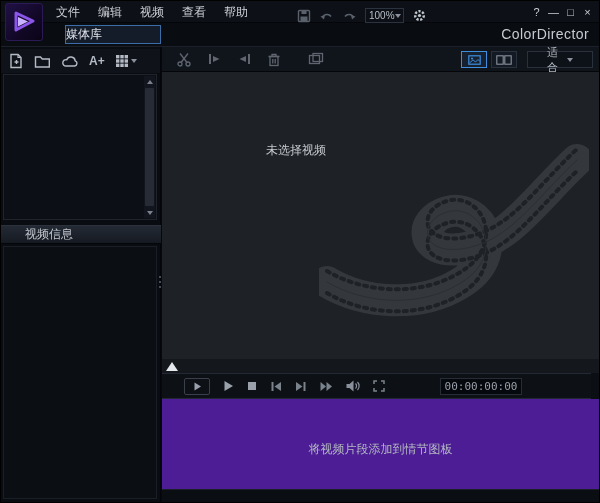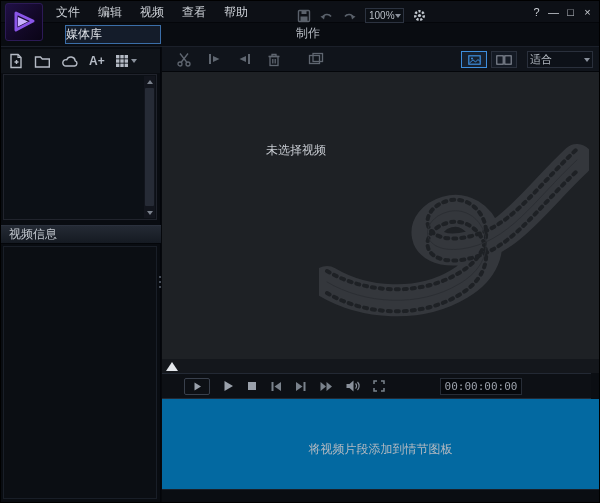--- a/index.html
+++ b/index.html
@@ -38,55 +38,55 @@
   .tool-btn { display:flex; align-items:center; gap:2px; cursor:default; }
   .text-tool { font-size:12px; font-weight:bold; color:#b5bbc5; }
   .lib-area { position:absolute; left:2px; top:27px; width:154px; height:146px; background:#0c1016; border:1px solid #20232c; }
   .scrollbar-v { position:absolute; right:1px; top:1px; width:11px; bottom:1px; background:#12151d; }
   .sb-arrow { position:absolute; left:0; width:11px; height:11px; display:flex; align-items:center; justify-content:center; }
   .sb-arrow.up { top:0; } .sb-arrow.down { bottom:0; }
   .tri-up { width:0; height:0; border-left:3px solid transparent; border-right:3px solid transparent; border-bottom:4px solid #7b828d; }
   .tri-dn { width:0; height:0; border-left:3px solid transparent; border-right:3px solid transparent; border-top:4px solid #7b828d; }
   .sb-thumb { position:absolute; left:1px; width:9px; top:12px; bottom:12px; background:#262b36; border-radius:1px; }
   .info-header { position:absolute; left:0; top:178px; width:160px; height:19px; background:linear-gradient(#242a34,#151a22);
-                 border-top:1px solid #2b313d; border-bottom:1px solid #04060a; line-height:17px; padding-left:8px;
+                 border-top:1px solid #2b313d; border-bottom:1px solid #04060a; line-height:17px; padding-left:24px;
                  font-size:12px; color:#c3c8cf; }
   .info-area { position:absolute; left:2px; top:199px; bottom:3px; width:154px; background:#0b0e13; border:1px solid #191e27; }
   .panel-resize { position:absolute; right:-2px; top:220px; width:5px; height:30px; z-index:20; display:flex; flex-direction:column;
                   align-items:center; justify-content:center; gap:3px; cursor:col-resize; }
   .panel-resize i { width:2px; height:2px; background:#5c6472; border-radius:50%; }
 
   
   .main { position:absolute; left:161px; top:46px; right:0; bottom:0; background:#0b0e13; }
   .preview-toolbar { position:absolute; left:0; right:0; top:0; height:25px; background:#10141b; border-bottom:1px solid #04060a; }
   .pt-left { display:flex; align-items:center; height:100%; padding-left:14px; gap:15px; }
   .pt-gap { margin-left:12px; }
   .pt-right { position:absolute; right:6px; top:4px; display:flex; align-items:center; gap:4px; }
   .view-btn { width:26px; height:17px; border:1px solid #2a303c; background:#141a24; display:flex; align-items:center; justify-content:center; cursor:default; }
   .view-btn.selected { border-color:#3e8edd; background:#16202e; }
   .fit-select { width:66px; height:17px; border:1px solid #2a303c; background:#0d1118; color:#b7bdc5; font-size:11px;
-                display:flex; align-items:center; justify-content:space-between; padding:0 2px; margin-left:6px; cursor:default; }
+                display:flex; align-items:center; justify-content:space-between; padding:0 19px; margin-left:6px; cursor:default; }
 
   .preview { position:absolute; left:0; right:0; top:25px; height:287px; background:#1e2125; overflow:hidden; }
   .placeholder { position:absolute; left:104px; top:70px; font-size:12px; color:#c6cad0; }
   .filmstrip { position:absolute; right:10px; top:40px; }
 
   .seekbar { position:absolute; left:0; right:0; top:312px; height:14px; background:#14171c; }
   .seek-marker { position:absolute; left:4px; top:3px; width:0; height:0;
                  border-left:6px solid transparent; border-right:6px solid transparent; border-bottom:9px solid #e4e7eb; cursor:pointer; }
 
   .transport { position:absolute; left:0; right:8px; top:326px; height:26px; background:#0d1015;
                border-top:1px solid #232934; border-bottom:1px solid #232934; }
   .tp-left { display:flex; align-items:center; height:100%; padding-left:22px; gap:13px; }
   .play-box { width:26px; height:17px; border:1px solid #39404c; border-radius:2px; display:flex; align-items:center; justify-content:center; cursor:default; }
   .tp-btn { display:flex; align-items:center; cursor:default; }
   .timecode { position:absolute; left:278px; top:4px; width:82px; height:17px; background:#05080c; border:1px solid #272d37;
               color:#9aa0aa; font-family:"DejaVu Sans Mono", monospace; font-size:11px; display:flex; align-items:center; justify-content:center; }
 
-  .storyboard { position:absolute; left:0; right:0; top:352px; height:90px; background:#0369a1; }
+  .storyboard { position:absolute; left:0; right:0; top:352px; height:90px; background:#4c1d95; }
   .sb-hint { position:absolute; left:0; right:0; top:42px; text-align:center; font-size:12px; color:#b4b9c0; }
   .bottom-strip { position:absolute; left:0; right:0; top:442px; bottom:0; background:#0a0d12; border-top:1px solid #1a1f28; }
 
   svg { display:block; }
 </style>
 </head>
 <body>
 
 <div class="window">
 
@@ -142,21 +142,21 @@
       <div class="win-btn">?</div>
       <div class="win-btn">—</div>
       <div class="win-btn">□</div>
       <div class="win-btn">×</div>
     </div>
   </div>
 
   <div class="tabrow">
     <div class="tab active">媒体库</div>
     <div class="tab t2">调整</div>
-    <div class="tab t3">制作</div>
+    <div class="brand">ColorDirector</div>
   </div>
 
   <div class="left-panel">
     <div class="lib-toolbar">
       <span class="tool-btn">
         <svg width="16" height="17" viewBox="0 0 16 17">
           <path d="M3,1.5 h7 l3,3 v10 h-10 z" fill="none" stroke="#b5bbc5" stroke-width="1.4"></path>
           <path d="M10,1.5 v3 h3" fill="none" stroke="#b5bbc5" stroke-width="1.2"></path>
           <path d="M6.5,9 h4 M8.5,7 v4" stroke="#b5bbc5" stroke-width="1.4"></path>
         </svg>

